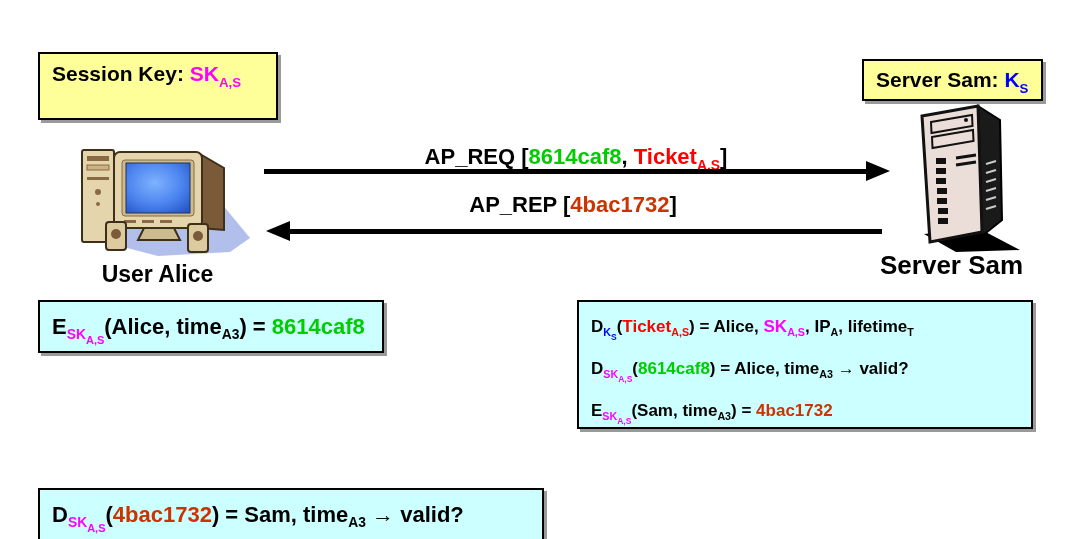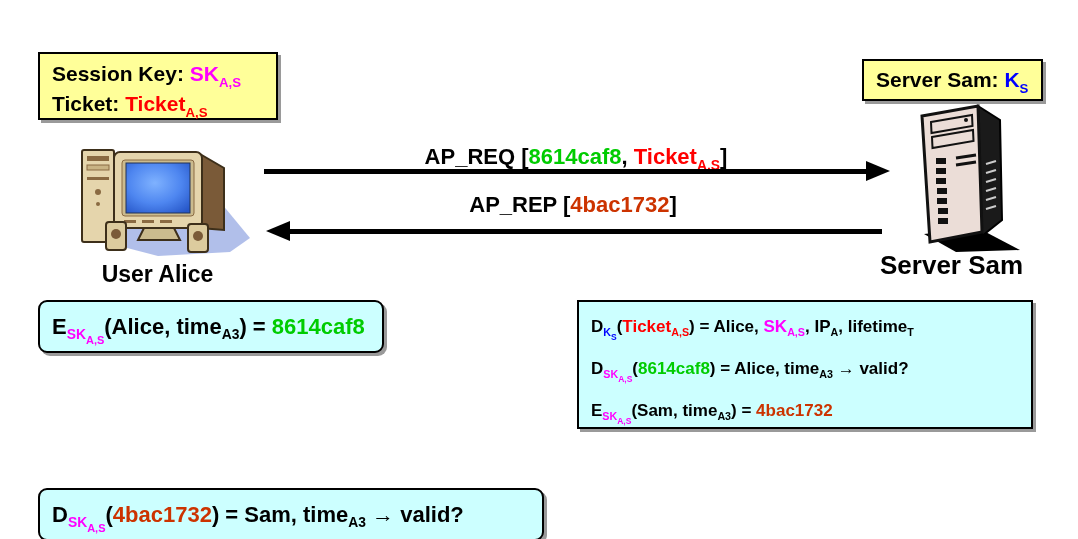--- a/index.html
+++ b/index.html
@@ -6,21 +6,21 @@
   .stage {
     position:relative; width:1078px; height:539px; background:#ffffff;
     font-family:"Liberation Sans", sans-serif; color:#000; overflow:hidden;font-weight:bold;
   }
   .box {
     position:absolute; box-sizing:border-box;
     border:2px solid #000; box-shadow:3px 3px 0 #9a9a9a;
   }
   .yellow { background:#FFFF99; }
   .cyan   { background:#CCFFFF; }
-  .oneline { display:flex; align-items:center; padding-left:12px; font-size:22px;border-radius:9px; }
+  .oneline { display:flex; align-items:center; padding-left:12px; font-size:22px; }
 
   
   .s1 { font-size:63%; position:relative; top:0.42em; }
   .s2 { font-size:50%; position:relative; top:0.95em; }
 
   
   #alice-key-box { left:38px; top:52px; width:240px; height:68px; padding:6px 0 0 12px; font-size:21px; line-height:27px; }
   
   #sam-key-box { left:862px; top:59px; width:181px; height:42px; font-size:21px; padding-left:12px; display:flex; align-items:center; }
 
@@ -53,21 +53,20 @@
   #sam-process-box  { left:577px; top:300px; width:456px; height:129px; padding:5px 0 0 12px; font-size:17px; line-height:39px; }
   #alice-verify-box { left:38px; top:488px; width:506px; height:53px; }
 </style>
 </head>
 <body>
 
 <div class="stage">
 
   <div class="box yellow" id="alice-key-box">
     <div><span>Session Key: </span><span style="color: rgb(255, 0, 255);">SK</span><span class="s1" style="color: rgb(255, 0, 255);">A,S</span></div>
-    <div><span>Ticket: </span><span style="color: rgb(255, 0, 0);">Ticket</span><span class="s1" style="color: rgb(255, 0, 0);">A,S</span></div>
   </div>
 
   <div class="box yellow" id="sam-key-box">
     <div><span>Server Sam: </span><span style="color: rgb(0, 0, 255);">K</span><span class="s1" style="color: rgb(0, 0, 255);">S</span></div>
   </div>
 
   <div class="msg-label" id="ap-req-label"><span>AP_REQ [</span><span style="color: rgb(0, 204, 0);">8614caf8</span><span>, </span><span style="color: rgb(255, 0, 0);">Ticket</span><span class="s1" style="color: rgb(255, 0, 0);">A,S</span><span>]</span></div>
   <div class="arrow-line" id="arrow1-line"></div>
   <div id="arrow1-head"></div>
 

